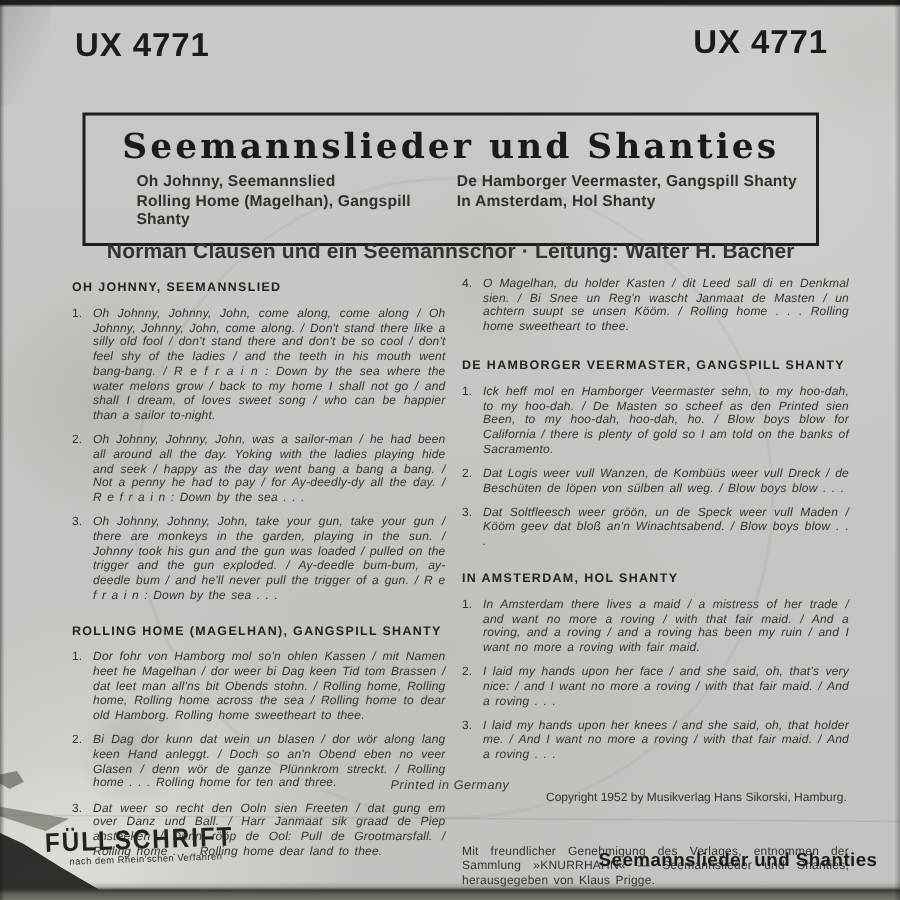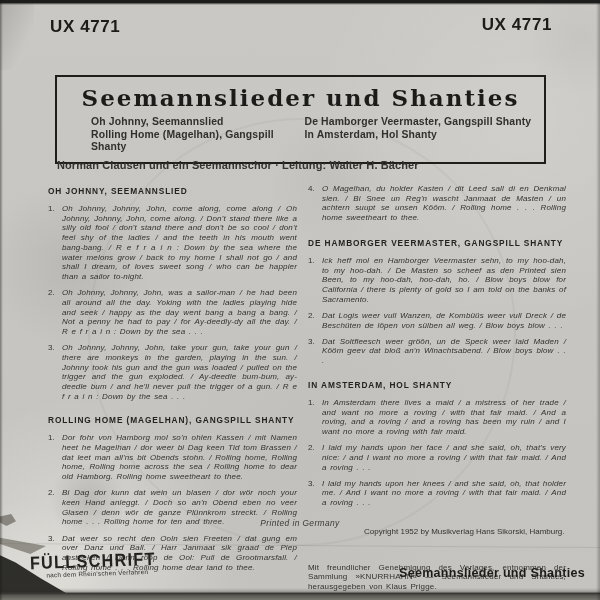--- a/index.html
+++ b/index.html
@@ -34,35 +34,35 @@
     background:linear-gradient(115deg,rgba(0,0,0,.14),transparent 70%);}
   
   .tear-main{position:absolute;left:0;top:548px;width:78px;height:52px;background:#201f1c;opacity:.92;
     clip-path:polygon(0 14%,20% 28%,52% 58%,100% 100%,0 100%);}
   .tear-sliver{position:absolute;left:0;top:536px;width:46px;height:18px;background:#6b685f;opacity:.65;
     clip-path:polygon(0 10%,100% 55%,66% 100%,0 45%);}
   .tear-fleck{position:absolute;left:0;top:514px;width:16px;height:12px;background:#4a4740;opacity:.55;
     clip-path:polygon(0 20%,70% 0,100% 60%,40% 100%,0 70%);}
 
   
-  .catalog{position:absolute;font-weight:bold;font-size:17px;letter-spacing:.6px;color:#1c1c1a;}
+  .catalog{position:absolute;font-weight:bold;font-size:22px;letter-spacing:.6px;color:#1c1c1a;}
   .catalog.left{left:50px;top:17px;}
   .catalog.right{right:48px;top:15px;}
 
   
   .title-box{position:absolute;left:55px;top:75px;width:491px;height:89px;
     border:2px solid #1e1e1c;box-sizing:border-box;padding-top:7px;}
   .album-title{margin:0;text-align:center;font-family:"DejaVu Serif","Liberation Serif",serif;
     font-weight:bold;font-size:23px;letter-spacing:2px;color:#1b1b19;}
   .tracklist{display:flex;margin-top:5px;font-weight:bold;font-size:10.4px;
     letter-spacing:.15px;color:#31302c;line-height:12.5px;}
   .tracklist .tcol{width:50%;box-sizing:border-box;}
   .tracklist .tcol.l{padding-left:34px;}
   .tracklist .tcol.r{padding-left:4px;}
-  .credit{margin-top:5px;text-align:left;font-weight:bold;font-size:11px;
+  .credit{margin-top:5px;text-align:center;font-weight:bold;font-size:14px;
     letter-spacing:.1px;color:#343330;}
 
   
   .col{position:absolute;font-size:8px;line-height:9.7px;color:#33322e;}
   .col.lcol{left:48px;top:186px;width:249px;}
   .col.rcol{left:308px;top:184px;width:258px;}
   .sec{font-weight:bold;font-size:8.3px;line-height:10px;letter-spacing:.9px;
     margin:0 0 8px 0;color:#24231f;}
   .sec.later{margin-top:14px;}
   .verse{display:flex;margin:0 0 6.5px 0;}
@@ -124,21 +124,21 @@
       <span class="vnum">3.</span>
       <span class="vtext">Oh Johnny, Johnny, John, take your gun, take your gun / there are monkeys in the garden, playing in the sun. / Johnny took his gun and the gun was loaded / pulled on the trigger and the gun exploded. / Ay-deedle bum-bum, ay-deedle bum / and he'll never pull the trigger of a gun. / R e f r a i n :  Down by the sea . . .</span>
     </div>
     <h3 class="sec later">ROLLING HOME (MAGELHAN), GANGSPILL SHANTY</h3>
     <div class="verse">
       <span class="vnum">1.</span>
       <span class="vtext">Dor fohr von Hamborg mol so'n ohlen Kassen / mit Namen heet he Magelhan / dor weer bi Dag keen Tid tom Brassen / dat leet man all'ns bit Obends stohn. / Rolling home, Rolling home, Rolling home across the sea / Rolling home to dear old Hamborg. Rolling home sweetheart to thee.</span>
     </div>
     <div class="verse">
       <span class="vnum">2.</span>
-      <span class="vtext">Bi Dag dor kunn dat wein un blasen / dor wör noch your keen Hand anleggt. / Doch so an'n Obend eben no veer Glasen / denn wör de ganze Plünnkrom streckt. / Rolling home . . . Rolling home for ten and three.</span>
+      <span class="vtext">Bi Dag dor kunn dat wein un blasen / dor wör along lang keen Hand anleggt. / Doch so an'n Obend eben no veer Glasen / denn wör de ganze Plünnkrom streckt. / Rolling home . . . Rolling home for ten and three.</span>
     </div>
     <div class="verse">
       <span class="vnum">3.</span>
       <span class="vtext">Dat weer so recht den Ooln sien Freeten / dat gung em over Danz und Ball. / Harr Janmaat sik graad de Piep ansteeken / Denn rööp de Ool: Pull de Grootmarsfall. / Rolling home . . . Rolling home dear land to thee.</span>
     </div>
   </div>
 
   <div class="col rcol">
     <div class="verse cont">
       <span class="vnum">4.</span>
@@ -148,21 +148,21 @@
     <div class="verse">
       <span class="vnum">1.</span>
       <span class="vtext">Ick heff mol en Hamborger Veermaster sehn, to my hoo-dah, to my hoo-dah. / De Masten so scheef as den Printed sien Been, to my hoo-dah, hoo-dah, ho. / Blow boys blow for California / there is plenty of gold so I am told on the banks of Sacramento.</span>
     </div>
     <div class="verse">
       <span class="vnum">2.</span>
       <span class="vtext">Dat Logis weer vull Wanzen, de Kombüüs weer vull Dreck / de Beschüten de löpen von sülben all weg. / Blow boys blow . . .</span>
     </div>
     <div class="verse">
       <span class="vnum">3.</span>
-      <span class="vtext">Dat Soltfleesch weer gröön, un de Speck weer laid Maden / Kööm geev dat bloß an'n Winachtsabend. / Blow boys blow . . .</span>
+      <span class="vtext">Dat Soltfleesch weer gröön, un de Speck weer vull Maden / Kööm geev dat bloß an'n Winachtsabend. / Blow boys blow . . .</span>
     </div>
     <h3 class="sec later">IN AMSTERDAM, HOL SHANTY</h3>
     <div class="verse">
       <span class="vnum">1.</span>
       <span class="vtext">In Amsterdam there lives a maid / a mistress of her trade / and want no more a roving / with that fair maid. / And a roving, and a roving / and a roving has been my ruin / and I want no more a roving with fair maid.</span>
     </div>
     <div class="verse">
       <span class="vnum">2.</span>
       <span class="vtext">I laid my hands upon her face / and she said, oh, that's very nice: / and I want no more a roving / with that fair maid. / And a roving . . .</span>
     </div>

